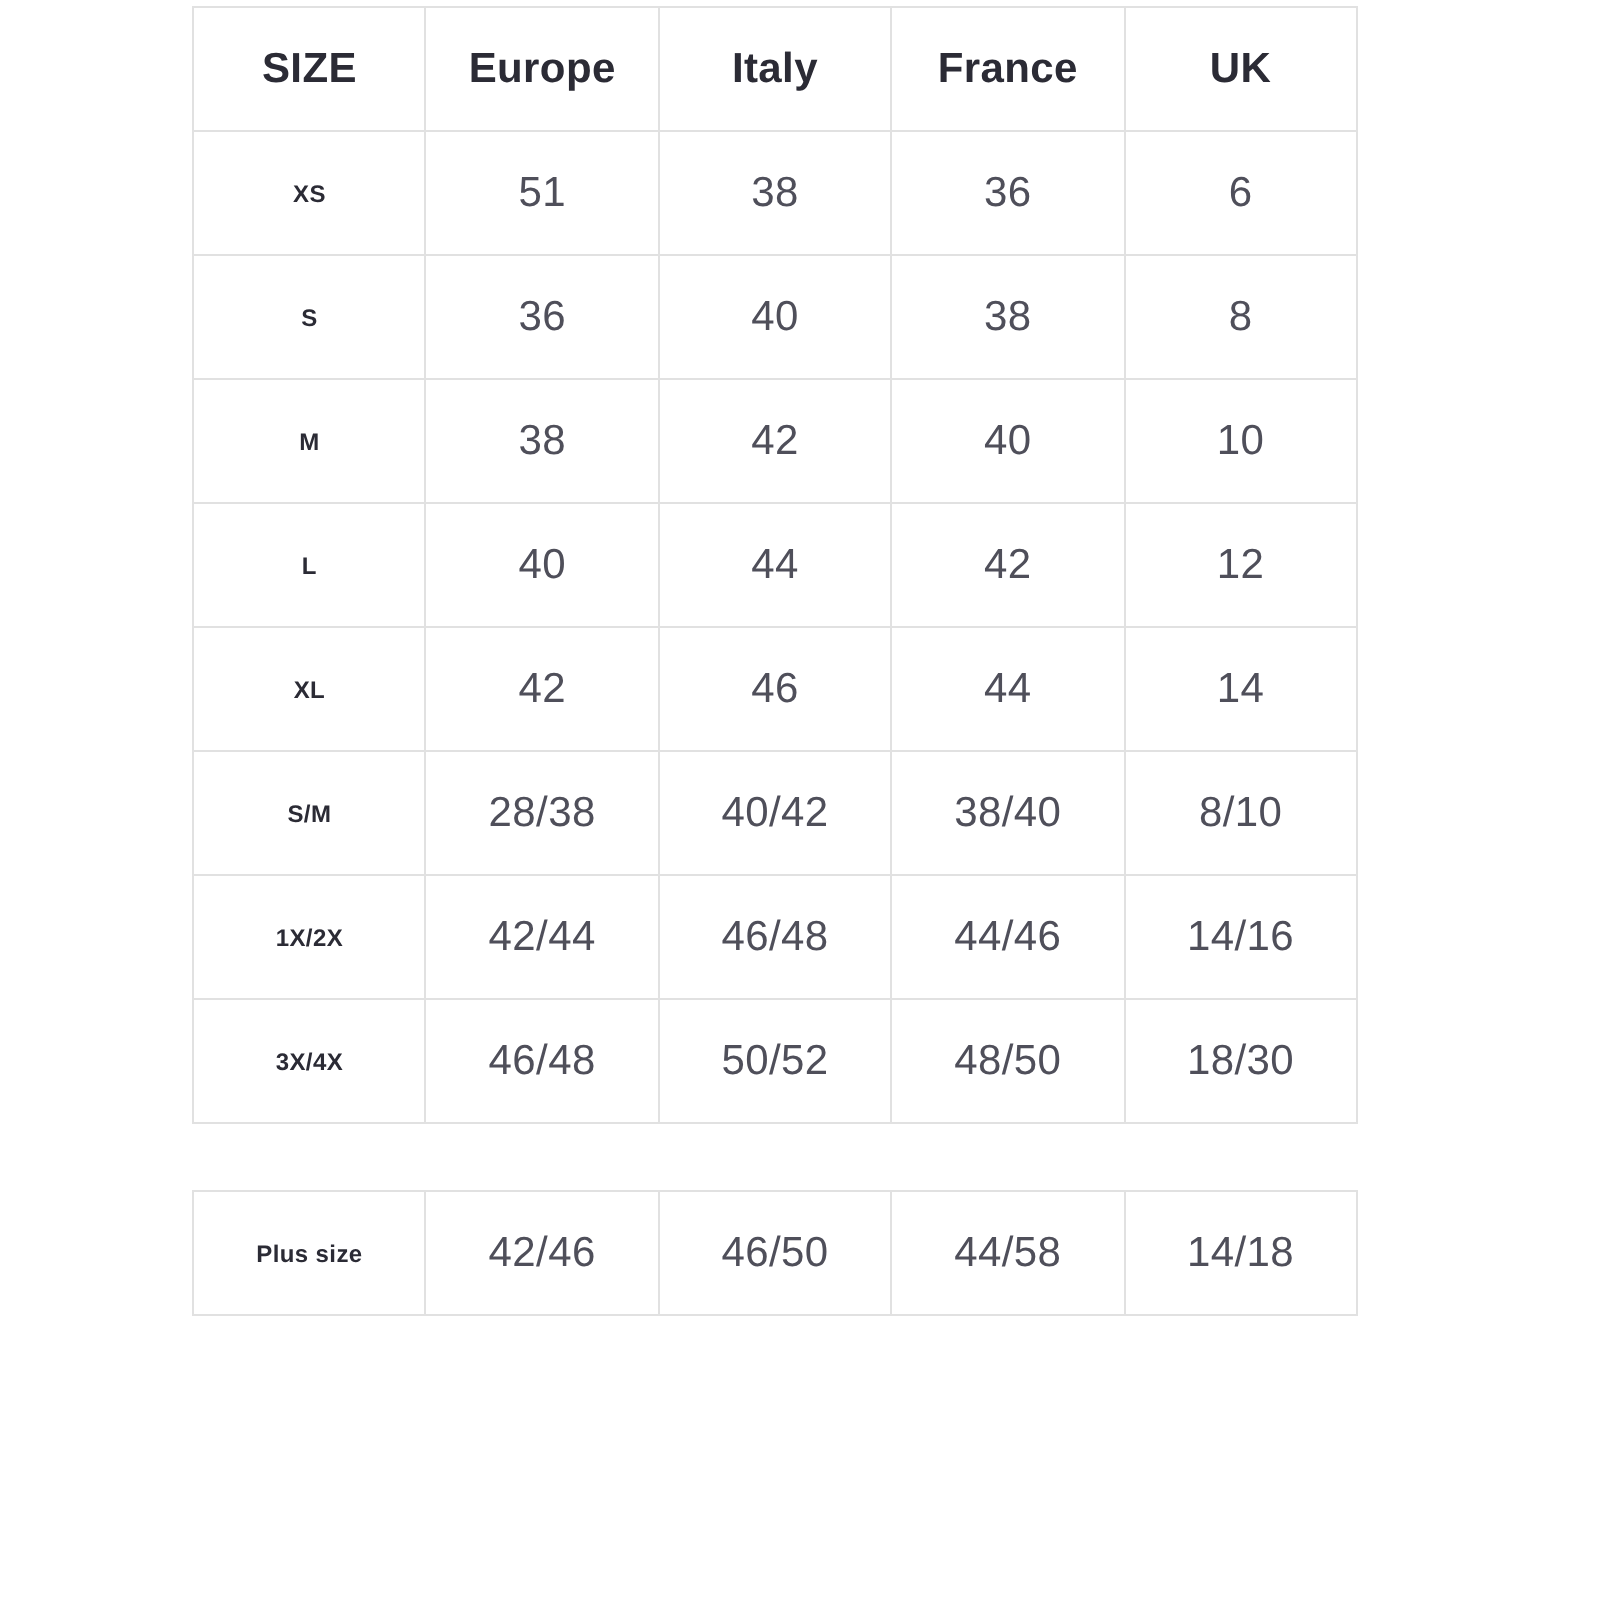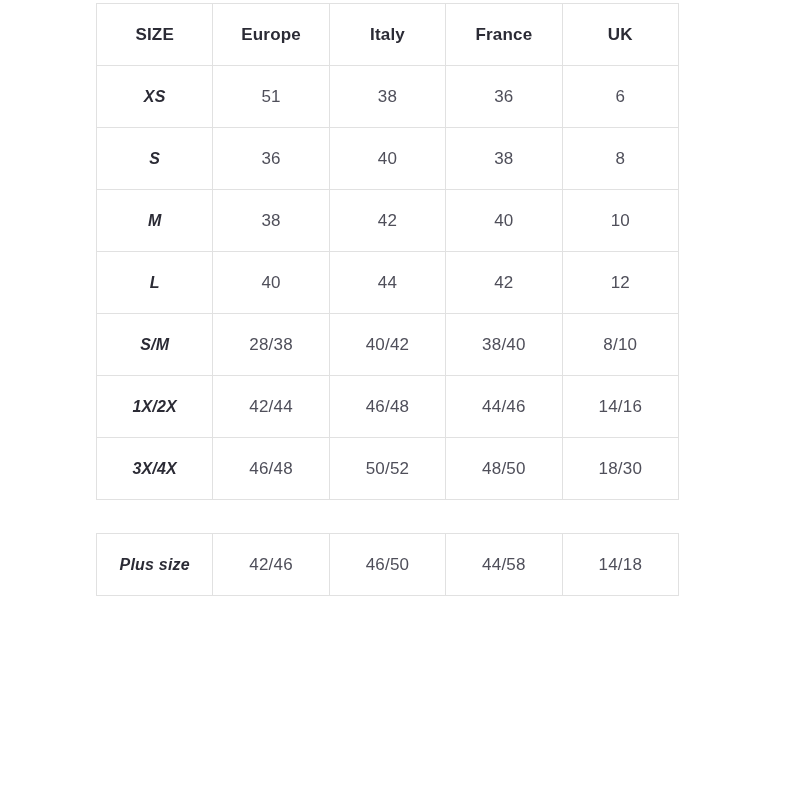--- a/index.html
+++ b/index.html
@@ -25,37 +25,36 @@
   table{
     width:100%;
     border-collapse:collapse;
     table-layout:fixed;
   }
   th,td{
     border:1px solid var(--border-color);
     height:62px;
     text-align:center;
     vertical-align:middle;
-    font-size:17px;
+    font-size:21px;
     letter-spacing:.2px;
     background:#ffffff;
   }
   th{
     font-weight:700;
     color:var(--header-text);
   }
   td{
     color:var(--cell-text);
     font-weight:400;
   }
   td.size-cell{
     font-weight:700;
     color:var(--header-text);
-    font-size:16px;
-    font-style:italic;
+    font-size:12px;
   }
   .table-gap{
     height:33px;
   }
 </style>
 </head>
 <body>
 
 <div class="tables-wrap">
   <table>
@@ -91,20 +90,27 @@
           <td>10</td>
         </tr>
         <tr>
           <td class="size-cell">L</td>
           <td>40</td>
           <td>44</td>
           <td>42</td>
           <td>12</td>
         </tr>
         <tr>
+          <td class="size-cell">XL</td>
+          <td>42</td>
+          <td>46</td>
+          <td>44</td>
+          <td>14</td>
+        </tr>
+        <tr>
           <td class="size-cell">S/M</td>
           <td>28/38</td>
           <td>40/42</td>
           <td>38/40</td>
           <td>8/10</td>
         </tr>
         <tr>
           <td class="size-cell">1X/2X</td>
           <td>42/44</td>
           <td>46/48</td>

